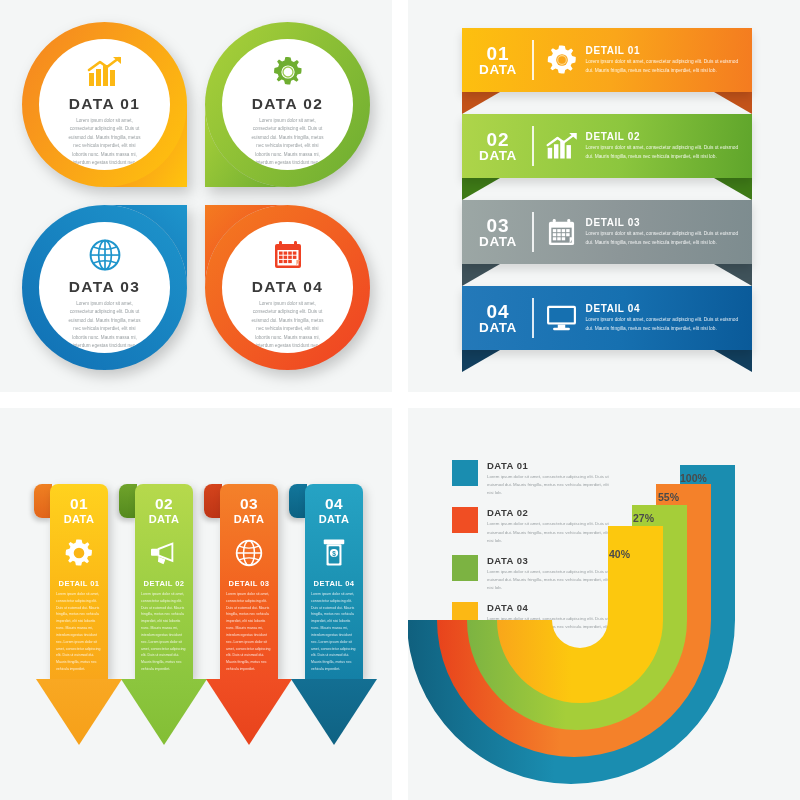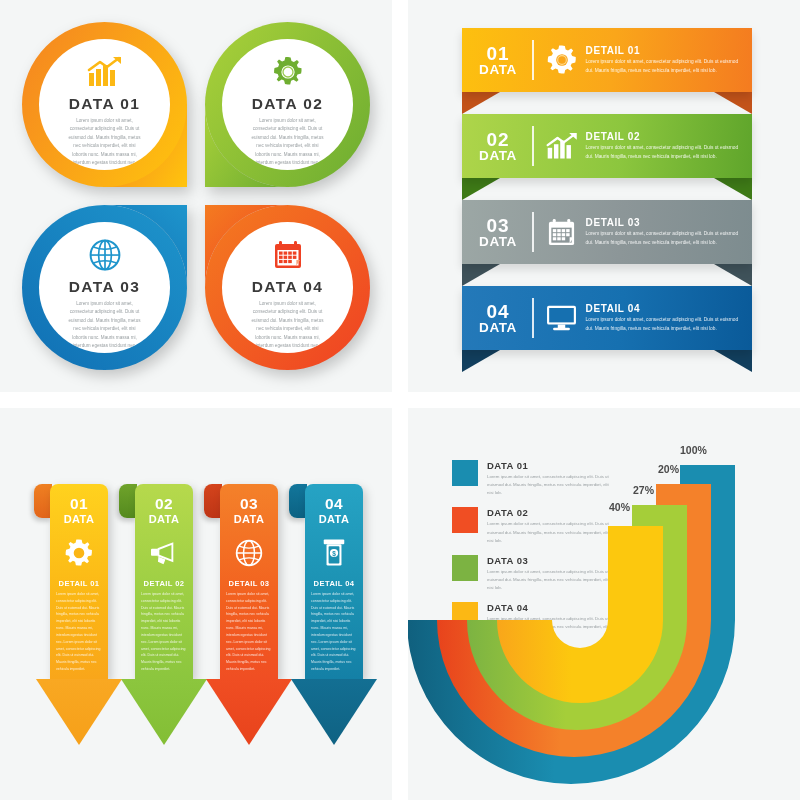--- a/index.html
+++ b/index.html
@@ -101,21 +101,21 @@
   .ar-body { font-size: 3.5px; line-height: 1.95; color: rgba(255,255,255,0.80);
              padding: 3px 6px 0; text-align: left; }
 
   
   .legend { position: absolute; left: 44px; top: 52px; width: 160px; }
   .lg-row { display: flex; margin-bottom: 10px; }
   .lg-sw  { width: 26px; height: 26px; flex: 0 0 26px; margin-right: 9px; }
   .lg-t   { font-size: 9.5px; font-weight: bold; color: #3a3a3a; letter-spacing: 0.5px; }
   .lg-p   { font-size: 4.4px; line-height: 1.85; color: #9aa0a3; margin-top: 2px; }
   .pct {
-    position: absolute; font-size: 10.5px; font-weight: bold; color: #4a4a4a;
+    position: absolute; font-size: 10.5px; font-weight: bold; color: #4a4a4a; margin-top: 28px;
   }
 </style>
 </head>
 <body>
 
 <div id="stage">
 
   <div class="quad" id="q-tl">
 
     <div class="tear-wrap" style="left:22px; top:22px; width:165px; height:165px;">
@@ -541,19 +541,19 @@
         <path d="M114 212 A55 55 0 0 0 224 212 L224 97 L279 97 L279 212
                  A110 110 0 0 1 59 212 Z" fill="url(#jb3)"></path>
       </g>
 
       <g>
         <path d="M144 212 A28 28 0 0 0 200 212 L200 118 L255 118 L255 212
                  A83 83 0 0 1 89 212 Z" fill="url(#jb4)"></path>
       </g>
     </svg>
 
-    <div class="pct" style="left:201px; top:93px;">40%</div>
+    <div class="pct" style="left:201px; top:112px;">40%</div>
     <div class="pct" style="left:225px; top:76px;">27%</div>
-    <div class="pct" style="left:250px; top:55px;">20%</div>
+    <div class="pct" style="left:250px; top:55px;">55%</div>
     <div class="pct" style="left:272px; top:36px;">100%</div>
   </div>
 
 </div>
 
 </body></html>

